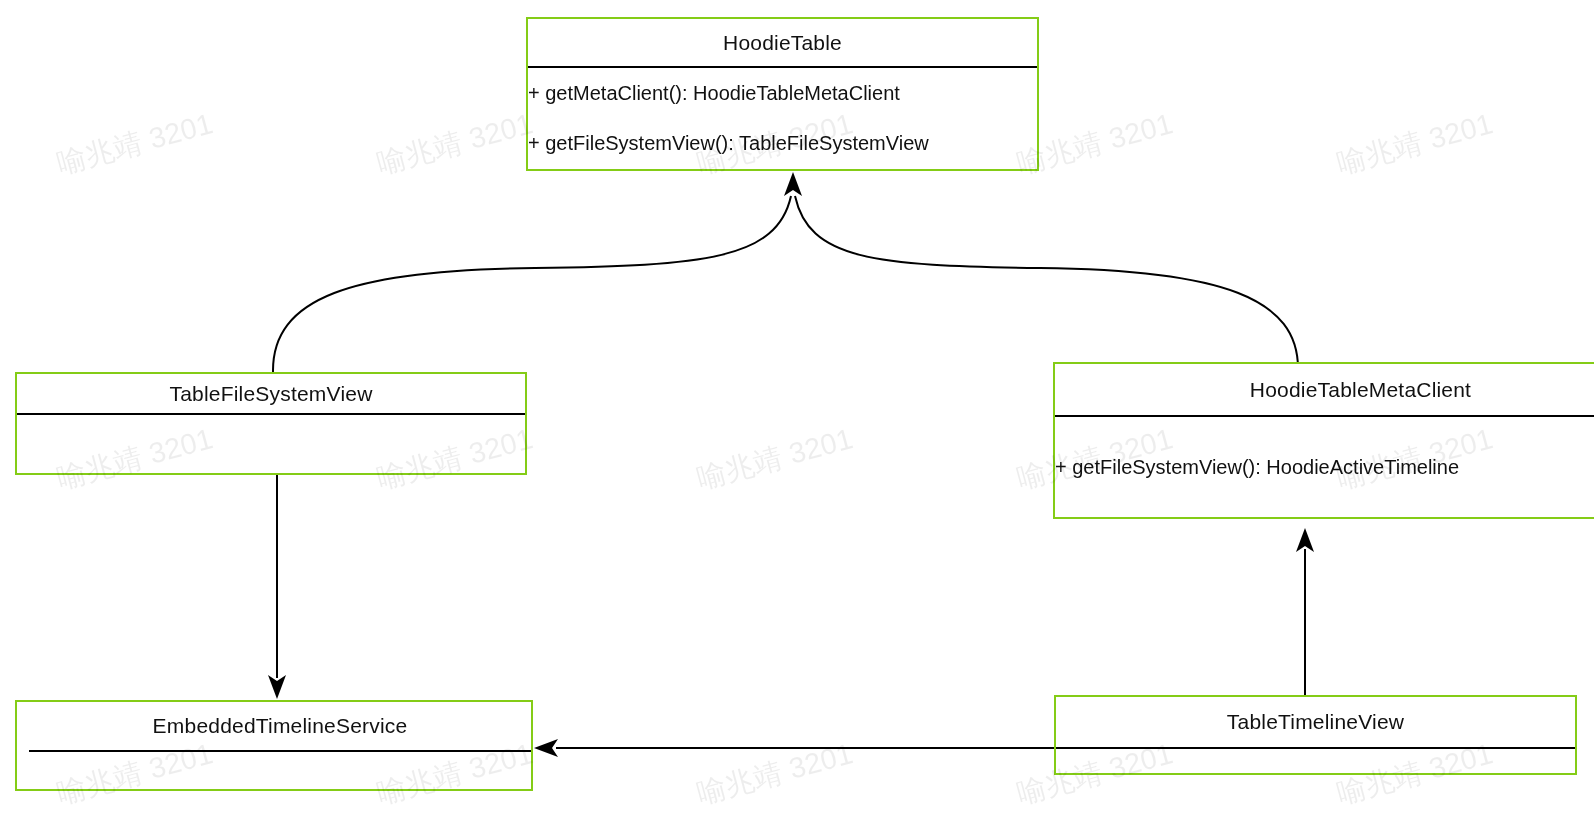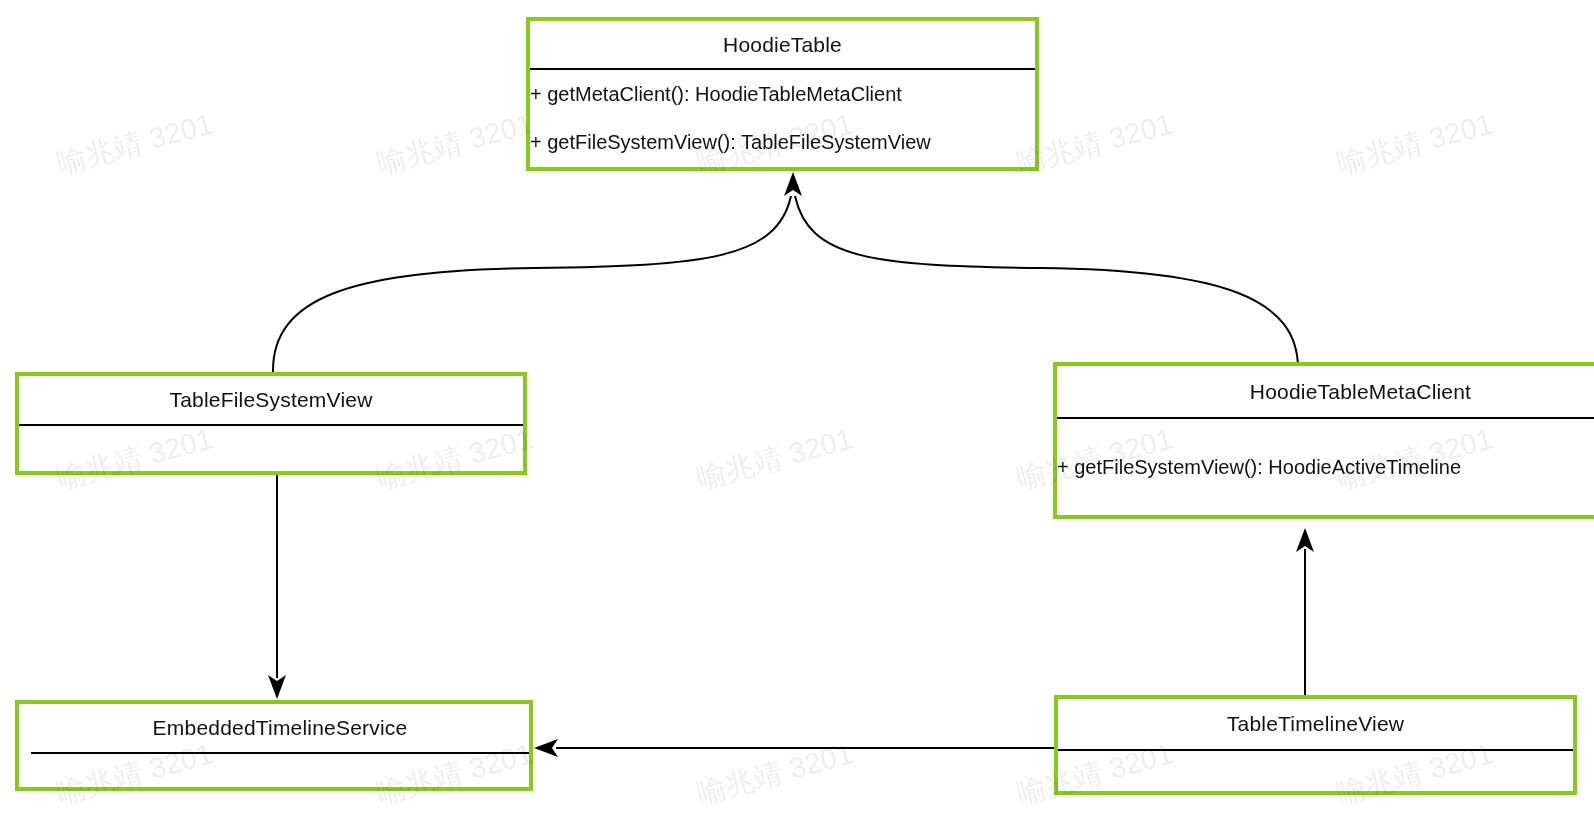--- a/index.html
+++ b/index.html
@@ -18,21 +18,21 @@
   svg.connectors {
     position: absolute;
     left: 0;
     top: 0;
     z-index: 1;
   }
   .uml-class {
     position: absolute;
     z-index: 2;
     background: #ffffff;
-    border: 4px solid #84cc16;
+    border: 2px solid #84cc16;
     box-sizing: border-box;
     display: flex;
     flex-direction: column;
     color: #111111;
   }
   .uml-title {
     box-sizing: border-box;
     border-bottom: 2px solid #000000;
     display: flex;
     align-items: center;
@@ -49,26 +49,26 @@
   .uml-method {
     flex: 1 1 0;
     display: flex;
     align-items: center;
     font-size: 20px;
     white-space: nowrap;
   }
   #box-hoodietable { left: 526px; top: 17px; width: 513px; height: 154px; }
   #box-hoodietable .uml-title { height: 49px; }
   #box-tablefilesystemview { left: 15px; top: 372px; width: 512px; height: 103px; }
-  #box-tablefilesystemview .uml-title { height: 50px; }
+  #box-tablefilesystemview .uml-title { height: 41px; }
   #box-hoodietablemetaclient { left: 1053px; top: 362px; width: 615px; height: 157px; }
   #box-hoodietablemetaclient .uml-title { height: 53px; }
   #box-embeddedtimelineservice { left: 15px; top: 700px; width: 518px; height: 91px; padding-left: 12px; }
   #box-embeddedtimelineservice .uml-title { height: 50px; }
-  #box-tabletimelineview { left: 1054px; top: 695px; width: 523px; height: 100px; }
+  #box-tabletimelineview { left: 1054px; top: 695px; width: 523px; height: 80px; }
   #box-tabletimelineview .uml-title { height: 52px; }
   .watermark-layer {
     position: absolute;
     left: 0;
     top: 0;
     width: 100%;
     height: 100%;
     z-index: 4;
     pointer-events: none;
   }

